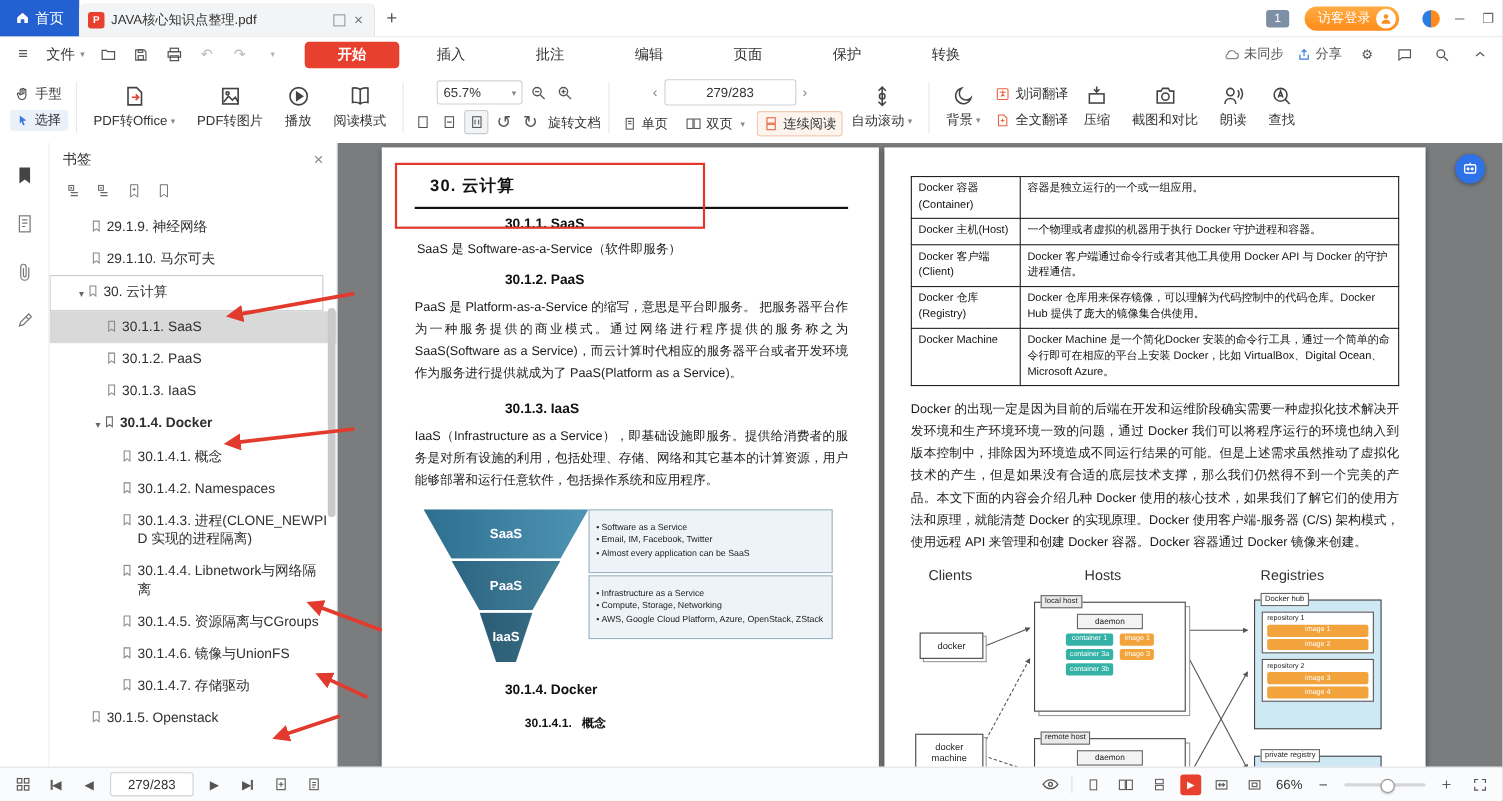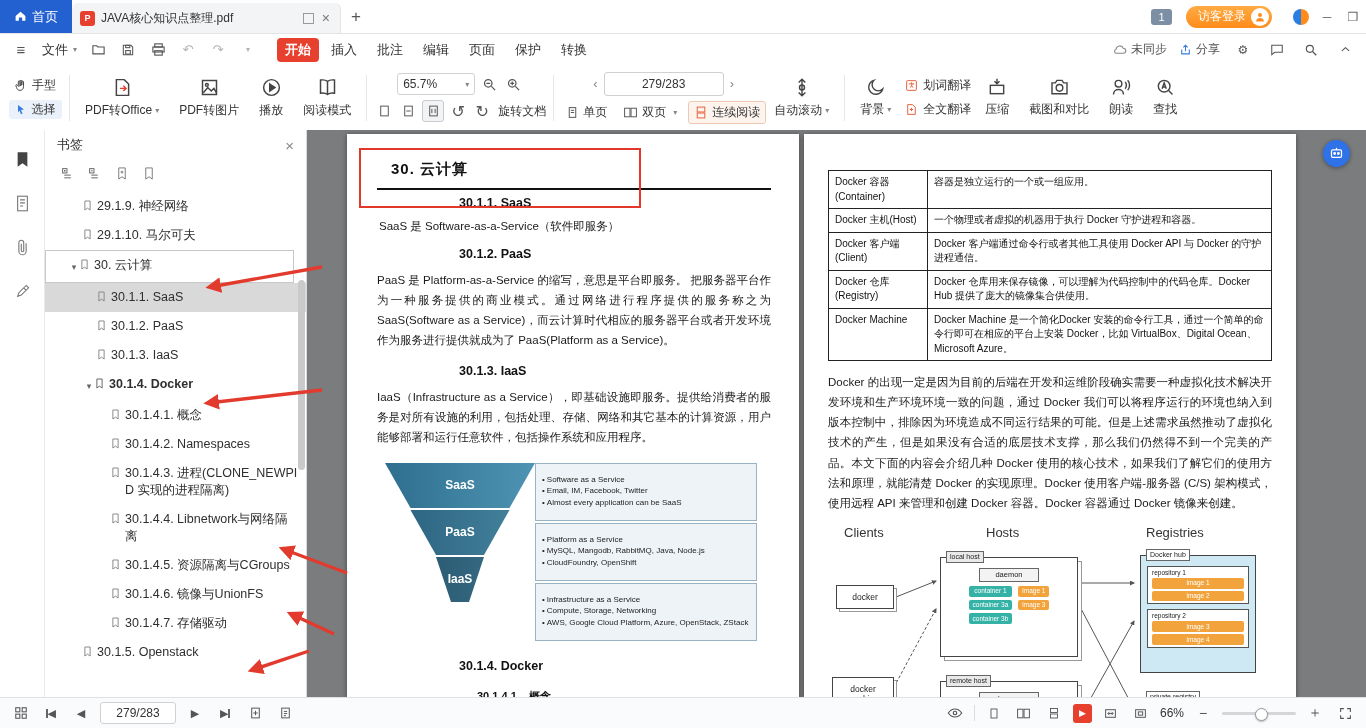--- a/index.html
+++ b/index.html
@@ -23,21 +23,21 @@
   .avatar{width:18px;height:18px;border-radius:50%;background:#fff;display:flex;align-items:center;justify-content:center;}
   .win-ic{align-self:center;width:26px;height:24px;display:flex;align-items:center;justify-content:center;color:#666;font-size:12px;}
   .promo-dot{width:16px;height:16px;border-radius:50%;background:conic-gradient(#ff8c1a 0 50%,#2a7de1 50% 100%);}
 
   
   .menubar{height:31px;display:flex;align-items:center;padding:0 10px;gap:8px;font-size:13px;color:#333;background:#fff;}
   .mb-ic{width:22px;height:22px;display:flex;align-items:center;justify-content:center;color:#555;}
   .mb-ic.dim{color:#b5b5b5;}
   .mb-file{display:flex;align-items:center;gap:2px;padding:0 2px;}
   .mb-tabs{display:flex;align-items:center;gap:4px;margin-left:10px;}
-  .mb-tab{padding:3px 8px;border-radius:4px;color:#333;font-family:Liberation Serif, serif;}
+  .mb-tab{padding:3px 30px;border-radius:4px;color:#333;font-family:Liberation Serif, serif;}
   .mb-tab.active{background:#e8402f;color:#fff;font-weight:bold;}
   .mb-right{display:flex;align-items:center;gap:12px;color:#555;font-size:12px;}
   .mb-right .lab{display:flex;align-items:center;gap:4px;}
 
   
   .toolbar{height:65px;display:flex;align-items:center;background:#fff;border-bottom:1px solid #dcdddf;padding:0 8px;}
   .tsep{width:1px;height:46px;background:#e6e7e9;margin:0 7px;flex:0 0 auto;}
   .tg{display:flex;align-items:center;gap:4px;flex:0 0 auto;}
   .stack2{display:flex;flex-direction:column;justify-content:center;gap:5px;}
   .srow{display:flex;align-items:center;gap:5px;font-size:12px;color:#333;padding:1px 6px;border-radius:3px;}
@@ -98,21 +98,21 @@
   .pyr-layer{height:45px;display:flex;align-items:center;justify-content:center;color:#fff;font-size:12px;font-weight:bold;}
   .pl1{background:linear-gradient(90deg,#2e6e8e,#4f94b4);clip-path:polygon(0 0,100% 0,83% 100%,17% 100%);}
   .pl2{background:linear-gradient(90deg,#285f7d,#47869f);clip-path:polygon(17% 0,83% 0,66% 100%,34% 100%);}
   .pl3{background:linear-gradient(90deg,#224f68,#3e768d);clip-path:polygon(34% 0,66% 0,56% 100%,44% 100%);}
   .pyr-right{width:222px;display:flex;flex-direction:column;gap:2px;}
   .pyr-box{height:58px;box-sizing:border-box;border:1px solid #9ab3c3;background:#eef3f7;padding:3px 6px;display:flex;flex-direction:column;justify-content:center;gap:1px;}
   .bl{display:flex;font-size:8px;line-height:1.35;color:#222;}
   .bl::before{content:"• ";margin-right:2px;}
 
   
-  .dtable{width:100%;border-collapse:collapse;margin-top:12px;}
+  .dtable{width:100%;border-collapse:collapse;margin-top:2px;}
   .dtable td{border:1px solid #222;font-size:10px;line-height:1.45;color:#111;padding:4px 6px;vertical-align:top;}
   .dtable td.term{width:86px;}
 
   
   .ddg{position:relative;width:444px;height:250px;margin:12px auto 0 auto;}
   .ddg-h{position:absolute;top:0;font-size:13px;color:#333;}
   .cbox{position:absolute;background:#fff;border:1px solid #444;box-shadow:3px 3px 0 -1px #fff,3px 3px 0 0 #999;display:flex;align-items:center;justify-content:center;font-size:8.5px;color:#222;text-align:center;line-height:1.2;padding:2px;box-sizing:border-box;}
   .hostbox{position:absolute;background:#fff;border:1px solid #444;box-shadow:4px 4px 0 -1px #fff,4px 4px 0 0 #999;box-sizing:border-box;padding:10px 5px 4px 5px;}
   .btab{position:absolute;top:-7px;left:5px;font-size:7px;background:#e9e9e9;border:1px solid #666;padding:0 3px;line-height:10px;color:#222;}
   .dmn{width:58px;margin:0 auto 4px auto;border:1px solid #666;background:#f3f3f3;font-size:7.5px;text-align:center;line-height:12px;color:#222;}
@@ -663,31 +663,20 @@
           <div class="pyr-right">
             <div class="pyr-box">
               <div class="bl">
                   <span>Software as a Service</span>
                 </div>
               <div class="bl">
                   <span>Email, IM, Facebook, Twitter</span>
                 </div>
               <div class="bl">
                   <span>Almost every application can be SaaS</span>
-                </div>
-            </div>
-            <div class="pyr-box">
-              <div class="bl">
-                  <span>Platform as a Service</span>
-                </div>
-              <div class="bl">
-                  <span>MySQL, Mangodb, RabbitMQ, Java, Node.js</span>
-                </div>
-              <div class="bl">
-                  <span>CloudFoundry, OpenShift</span>
                 </div>
             </div>
             <div class="pyr-box">
               <div class="bl">
                   <span>Infrastructure as a Service</span>
                 </div>
               <div class="bl">
                   <span>Compute, Storage, Networking</span>
                 </div>
               <div class="bl">

